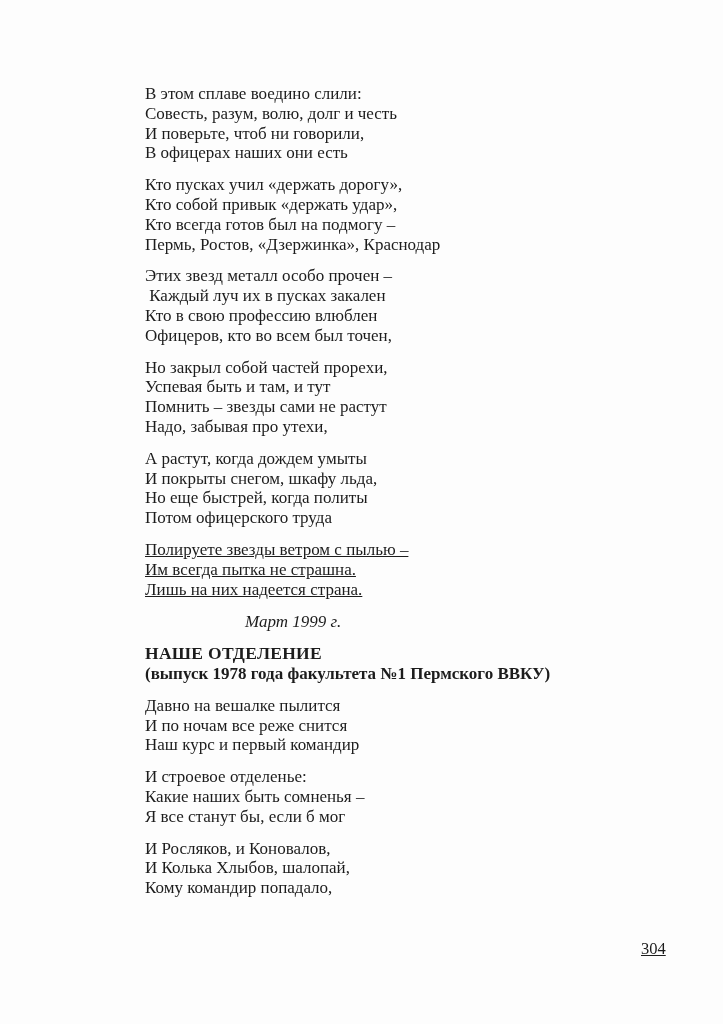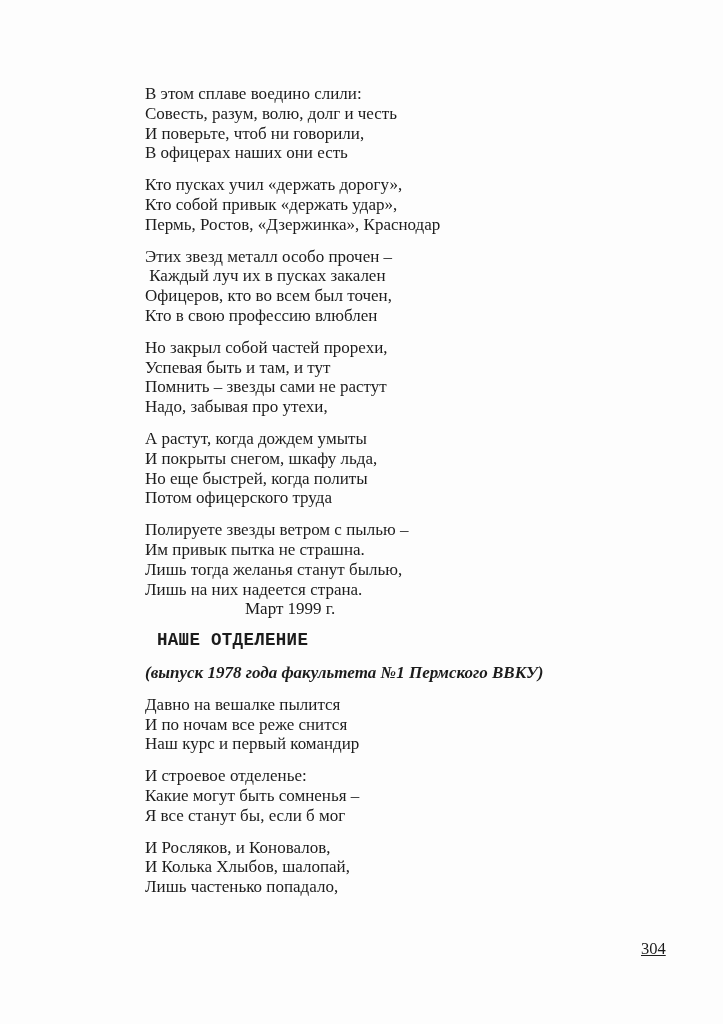--- a/index.html
+++ b/index.html
@@ -21,39 +21,39 @@
     left: 145px;
     top: 84px;
     width: 480px;
     font-size: 17px;
     line-height: 19.8px;
   }
   .stanza {
     margin: 0 0 12px 0;
   }
   .stanza.tight {
-    margin-bottom: 0;
+    margin-bottom: 13px;
+    text-decoration: underline;
   }
   .line {
     white-space: pre-wrap;
   }
   .dateline {
+    font-style: italic;
     padding-left: 100px;
     margin: 0 0 12px 0;
   }
   .poem-title {
     font-weight: bold;
     font-size: 17.5px;
-    margin: 12px;
+    margin: 0;
     letter-spacing: 0.3px;
-    font-family: Liberation Mono, monospace;
   }
   .poem-subtitle {
     font-weight: bold;
-    font-style: italic;
     margin: 0 0 12px 0;
   }
   .page-number {
     position: absolute;
     left: 641px;
     top: 939px;
     font-size: 16.5px;
     text-decoration: underline;
   }
 </style>
@@ -66,70 +66,70 @@
     <div class="stanza">
       <div class="line">В этом сплаве воедино слили:</div>
       <div class="line">Совесть, разум, волю, долг и честь</div>
       <div class="line">И поверьте, чтоб ни говорили,</div>
       <div class="line">В офицерах наших они есть</div>
     </div>
 
     <div class="stanza">
       <div class="line">Кто пусках учил «держать дорогу»,</div>
       <div class="line">Кто собой привык «держать удар»,</div>
+      <div class="line">Кто всегда готов был на подмогу –</div>
       <div class="line">Пермь, Ростов, «Дзержинка», Краснодар</div>
     </div>
 
     <div class="stanza">
       <div class="line">Этих звезд металл особо прочен –</div>
       <div class="line"> Каждый луч их в пусках закален</div>
+      <div class="line">Кто в свою профессию влюблен</div>
       <div class="line">Офицеров, кто во всем был точен,</div>
-      <div class="line">Кто в свою профессию влюблен</div>
     </div>
 
     <div class="stanza">
       <div class="line">Но закрыл собой частей прорехи,</div>
       <div class="line">Успевая быть и там, и тут</div>
       <div class="line">Помнить – звезды сами не растут</div>
       <div class="line">Надо, забывая про утехи,</div>
     </div>
 
     <div class="stanza">
       <div class="line">А растут, когда дождем умыты</div>
       <div class="line">И покрыты снегом, шкафу льда,</div>
       <div class="line">Но еще быстрей, когда политы</div>
       <div class="line">Потом офицерского труда</div>
     </div>
 
     <div class="stanza tight">
       <div class="line">Полируете звезды ветром с пылью –</div>
-      <div class="line">Им привык пытка не страшна.</div>
-      <div class="line">Лишь тогда желанья станут былью,</div>
+      <div class="line">Им всегда пытка не страшна.</div>
       <div class="line">Лишь на них надеется страна.</div>
     </div>
 
     <div class="dateline">Март 1999 г.</div>
 
     <h2 class="poem-title">НАШЕ ОТДЕЛЕНИЕ</h2>
     <div class="poem-subtitle">(выпуск 1978 года факультета №1 Пермского ВВКУ)</div>
 
     <div class="stanza">
       <div class="line">Давно на вешалке пылится</div>
       <div class="line">И по ночам все реже снится</div>
       <div class="line">Наш курс и первый командир</div>
     </div>
 
     <div class="stanza">
       <div class="line">И строевое отделенье:</div>
-      <div class="line">Какие могут быть сомненья –</div>
+      <div class="line">Какие наших быть сомненья –</div>
       <div class="line">Я все станут бы, если б мог</div>
     </div>
 
     <div class="stanza">
       <div class="line">И Росляков, и Коновалов,</div>
       <div class="line">И Колька Хлыбов, шалопай,</div>
-      <div class="line">Лишь частенько попадало,</div>
+      <div class="line">Кому командир попадало,</div>
     </div>
 
   </div>
 
   <div class="page-number">304</div>
 </div>
 
 </body></html>

